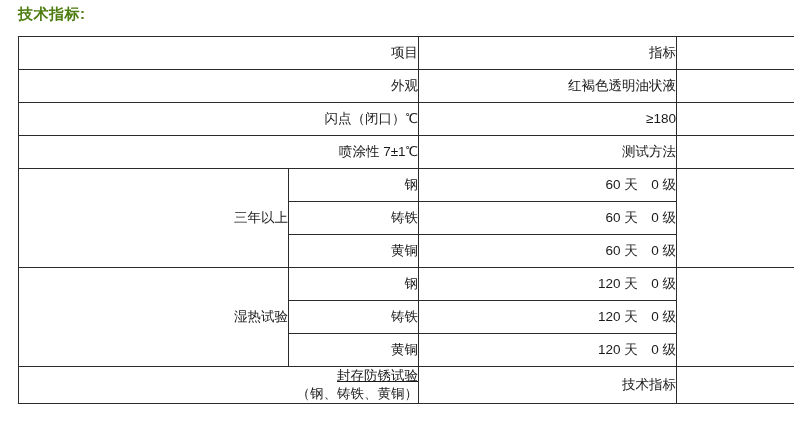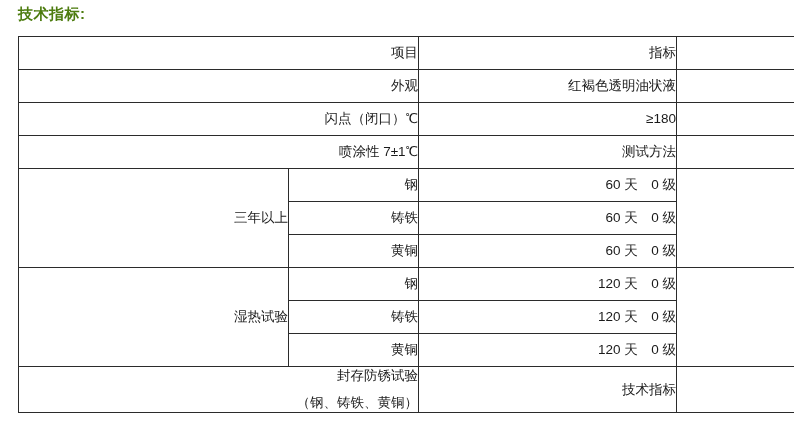--- a/index.html
+++ b/index.html
@@ -50,22 +50,22 @@
     font-weight: normal;
   }
   .col-a { width: 270px; }
   .col-a2 { width: 130px; }
   .col-b { width: 258px; }
   .col-c { width: 230px; }
   td.two-line {
     height: 56px;
     padding: 4px 0;
   }
-  td.two-line .l1 { display: block; }
-  td.two-line .l2 { display: block; margin-top: 9px; }
+  td.two-line .l1 { display: block; text-decoration: underline; }
+  td.two-line .l2 { display: block; }
   .nowrap { white-space: nowrap; }
 </style>
 </head>
 <body>
 
 <div class="page">
 
   <div class="doc-title">技术指标:</div>
 
   <table class="spec">

